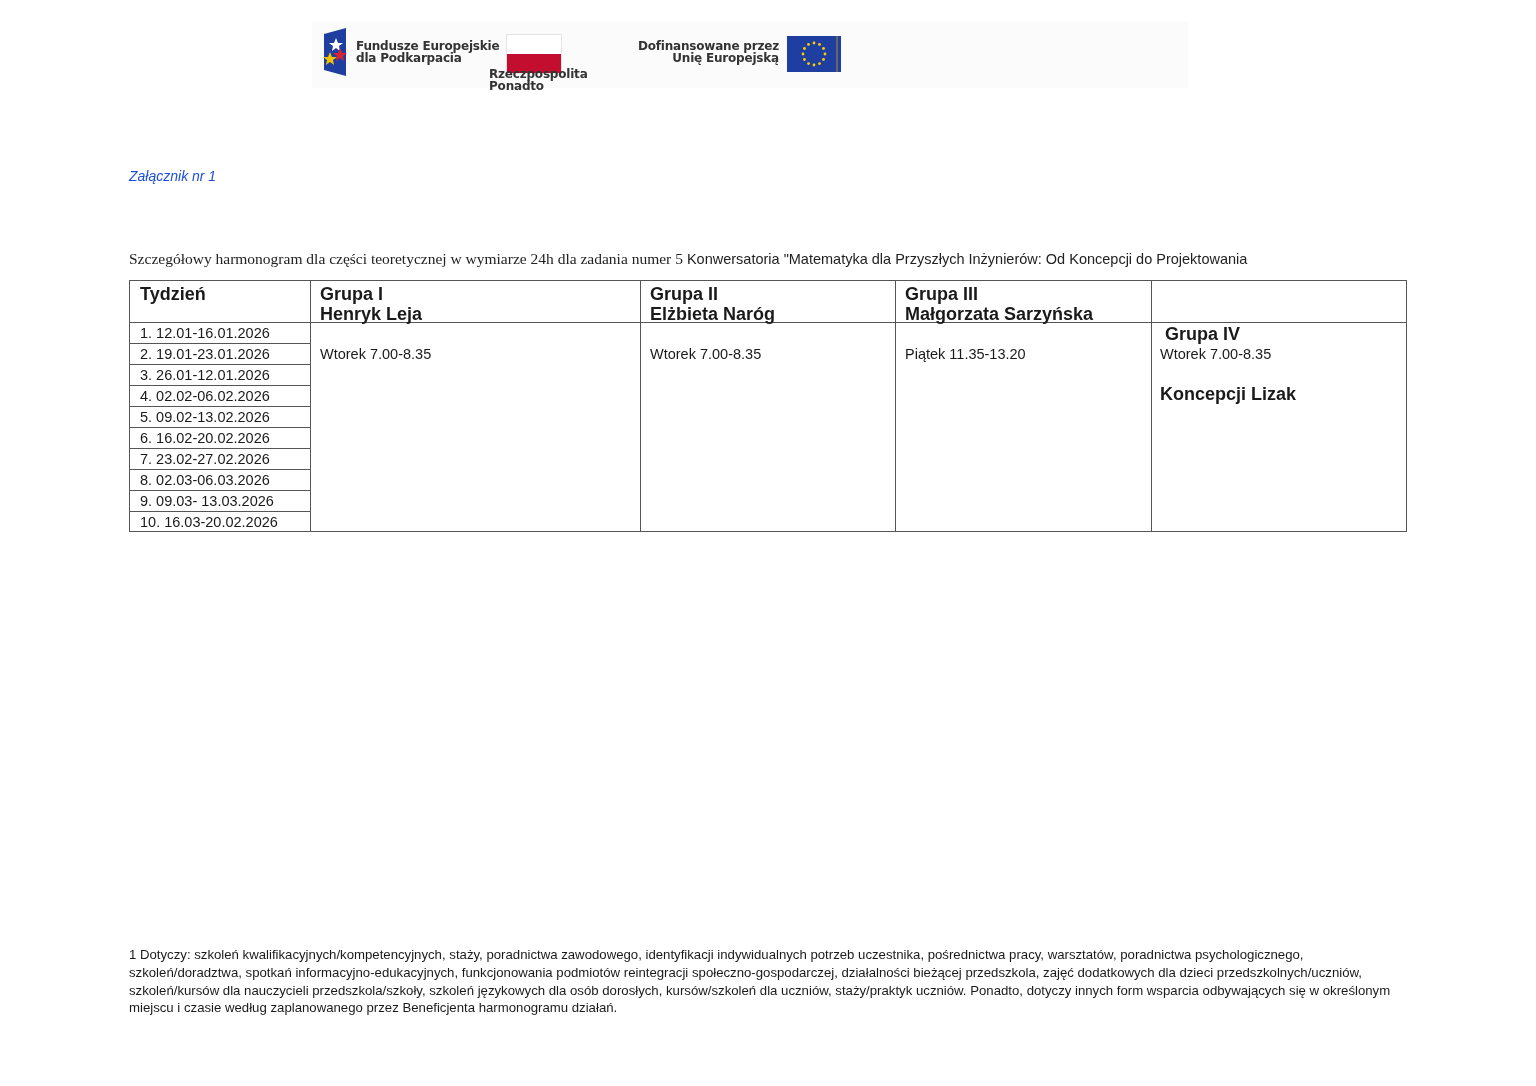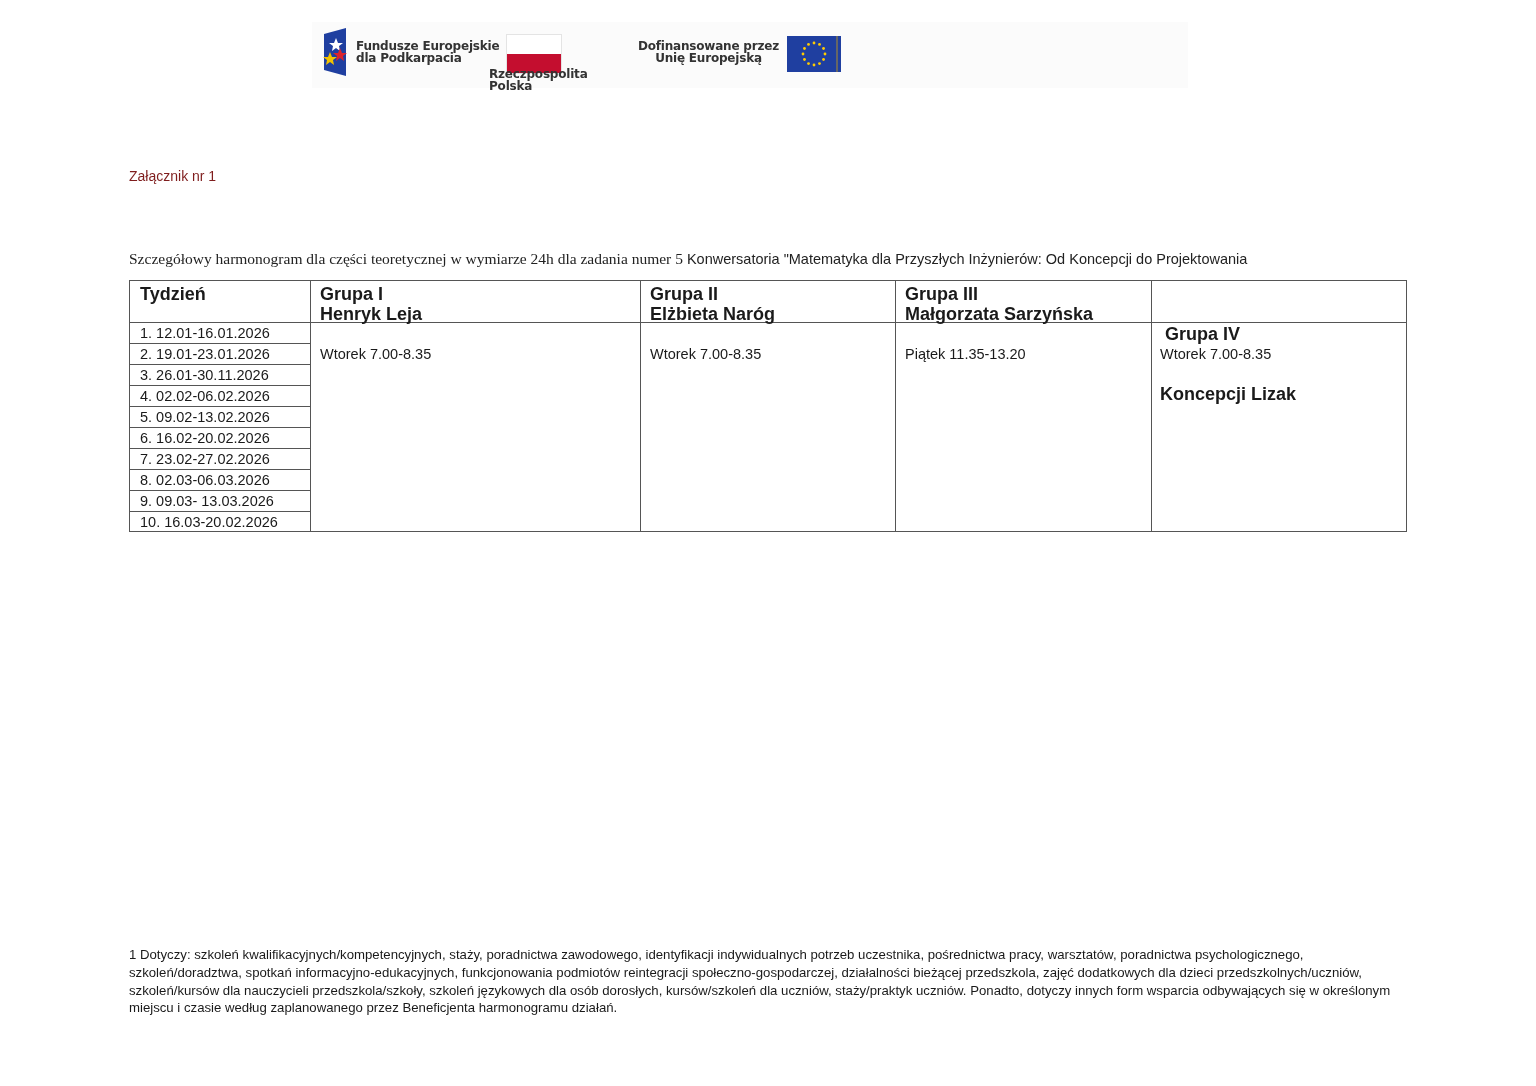--- a/index.html
+++ b/index.html
@@ -19,33 +19,33 @@
     font-size: 12px; line-height: 12px; font-weight: bold; color: #333;
     font-family: "DejaVu Sans", sans-serif; letter-spacing: -0.2px;
   }
   .fe-text { margin-left: 8px; }
   .rp-logo { left: 169px; top: 12px; flex-direction: column; }
   .rp-flag { width: 54px; height: 38px; border: 1px solid #e4e4e4; display: flex; flex-direction: column; }
   .rp-flag .w { flex: 1; background: #ffffff; }
   .rp-flag .r { flex: 1; background: #c40e2f; }
   .rp-text { margin-left: 8px; margin-top: -6px; }
   .eu-logo { left: 326px; top: 14px; }
-  .eu-text { text-align: center; margin-right: 8px; margin-top: -4px; }
+  .eu-text { text-align: right; margin-right: 8px; margin-top: -4px; }
   .eu-flag { width: 54px; height: 36px; background: #1f3fa0; }
   .divider { position: absolute; left: 524px; top: 14px; width: 2px; height: 36px; background: #666; }
   .pk-logo { left: 560px; top: 8px; }
   .pk-mark { width: 130px; height: 44px; }
   .pk-text { margin-left: -10px; text-align: center; }
   .pk-title { font-size: 19px; letter-spacing: 3.5px; color: #7a7a7a; font-family: "DejaVu Sans", sans-serif; line-height: 22px; }
   .pk-sub { font-size: 11px; color: #7a7a7a; letter-spacing: 0.6px; font-family: "DejaVu Sans", sans-serif; line-height: 12px; }
 
   
   .attachment {
-    position: absolute; left: 129px; top: 168px; font-size: 14px; 
-    color: #7f1d1d;
+    position: absolute; left: 129px; top: 168px; font-size: 14px; font-style: italic;
+    color: #1d4ed8;
   }
   .subtitle {
     position: absolute; left: 129px; top: 206px; font-size: 14.5px; white-space: nowrap; color: #222; margin-top: 44px;
   }
   .subtitle .serif { font-family: "Liberation Serif", serif; font-size: 15.5px; }
   .subtitle .sans { font-family: "Liberation Sans", sans-serif; font-size: 14.5px; }
 
   
   .schedule {
     position: absolute; left: 129px; top: 280px; width: 1278px; height: 252px;
@@ -88,21 +88,21 @@
     </div>
   </div>
 
   <div class="logo rp-logo">
     <div class="rp-flag">
       <div class="w"></div>
         <div class="r"></div>
     </div>
     <div class="logo-text rp-text">
       <div>Rzeczpospolita</div>
-      <div>Polska</div>
+      <div>Ponadto</div>
     </div>
   </div>
 
   <div class="logo eu-logo">
     <div class="logo-text eu-text">
       <div>Dofinansowane przez</div>
       <div>Unię Europejską</div>
     </div>
     <svg class="eu-flag" viewBox="0 0 54 36">
       <rect width="54" height="36" fill="#1f3fa0"></rect>
@@ -154,21 +154,21 @@
     <div>Małgorzata Sarzyńska</div>
   </div>
   <div class="hdr-cell" style="left:1030px; white-space:pre;">
     <div> Grupa IV</div>
     <div>Koncepcji Lizak</div>
   </div>
 
   <div class="week-rows">
     <div class="week-row">1. 12.01-16.01.2026</div>
     <div class="week-row">2. 19.01-23.01.2026</div>
-    <div class="week-row">3. 26.01-30.11.2026</div>
+    <div class="week-row">3. 26.01-12.01.2026</div>
     <div class="week-row">4. 02.02-06.02.2026</div>
     <div class="week-row">5. 09.02-13.02.2026</div>
     <div class="week-row">6. 16.02-20.02.2026</div>
     <div class="week-row">7. 23.02-27.02.2026</div>
     <div class="week-row">8. 02.03-06.03.2026</div>
     <div class="week-row">9. 09.03- 13.03.2026</div>
     <div class="week-row">10. 16.03-20.02.2026</div>
   </div>
 
   <div class="slot" style="left:190px;">Wtorek 7.00-8.35</div>

